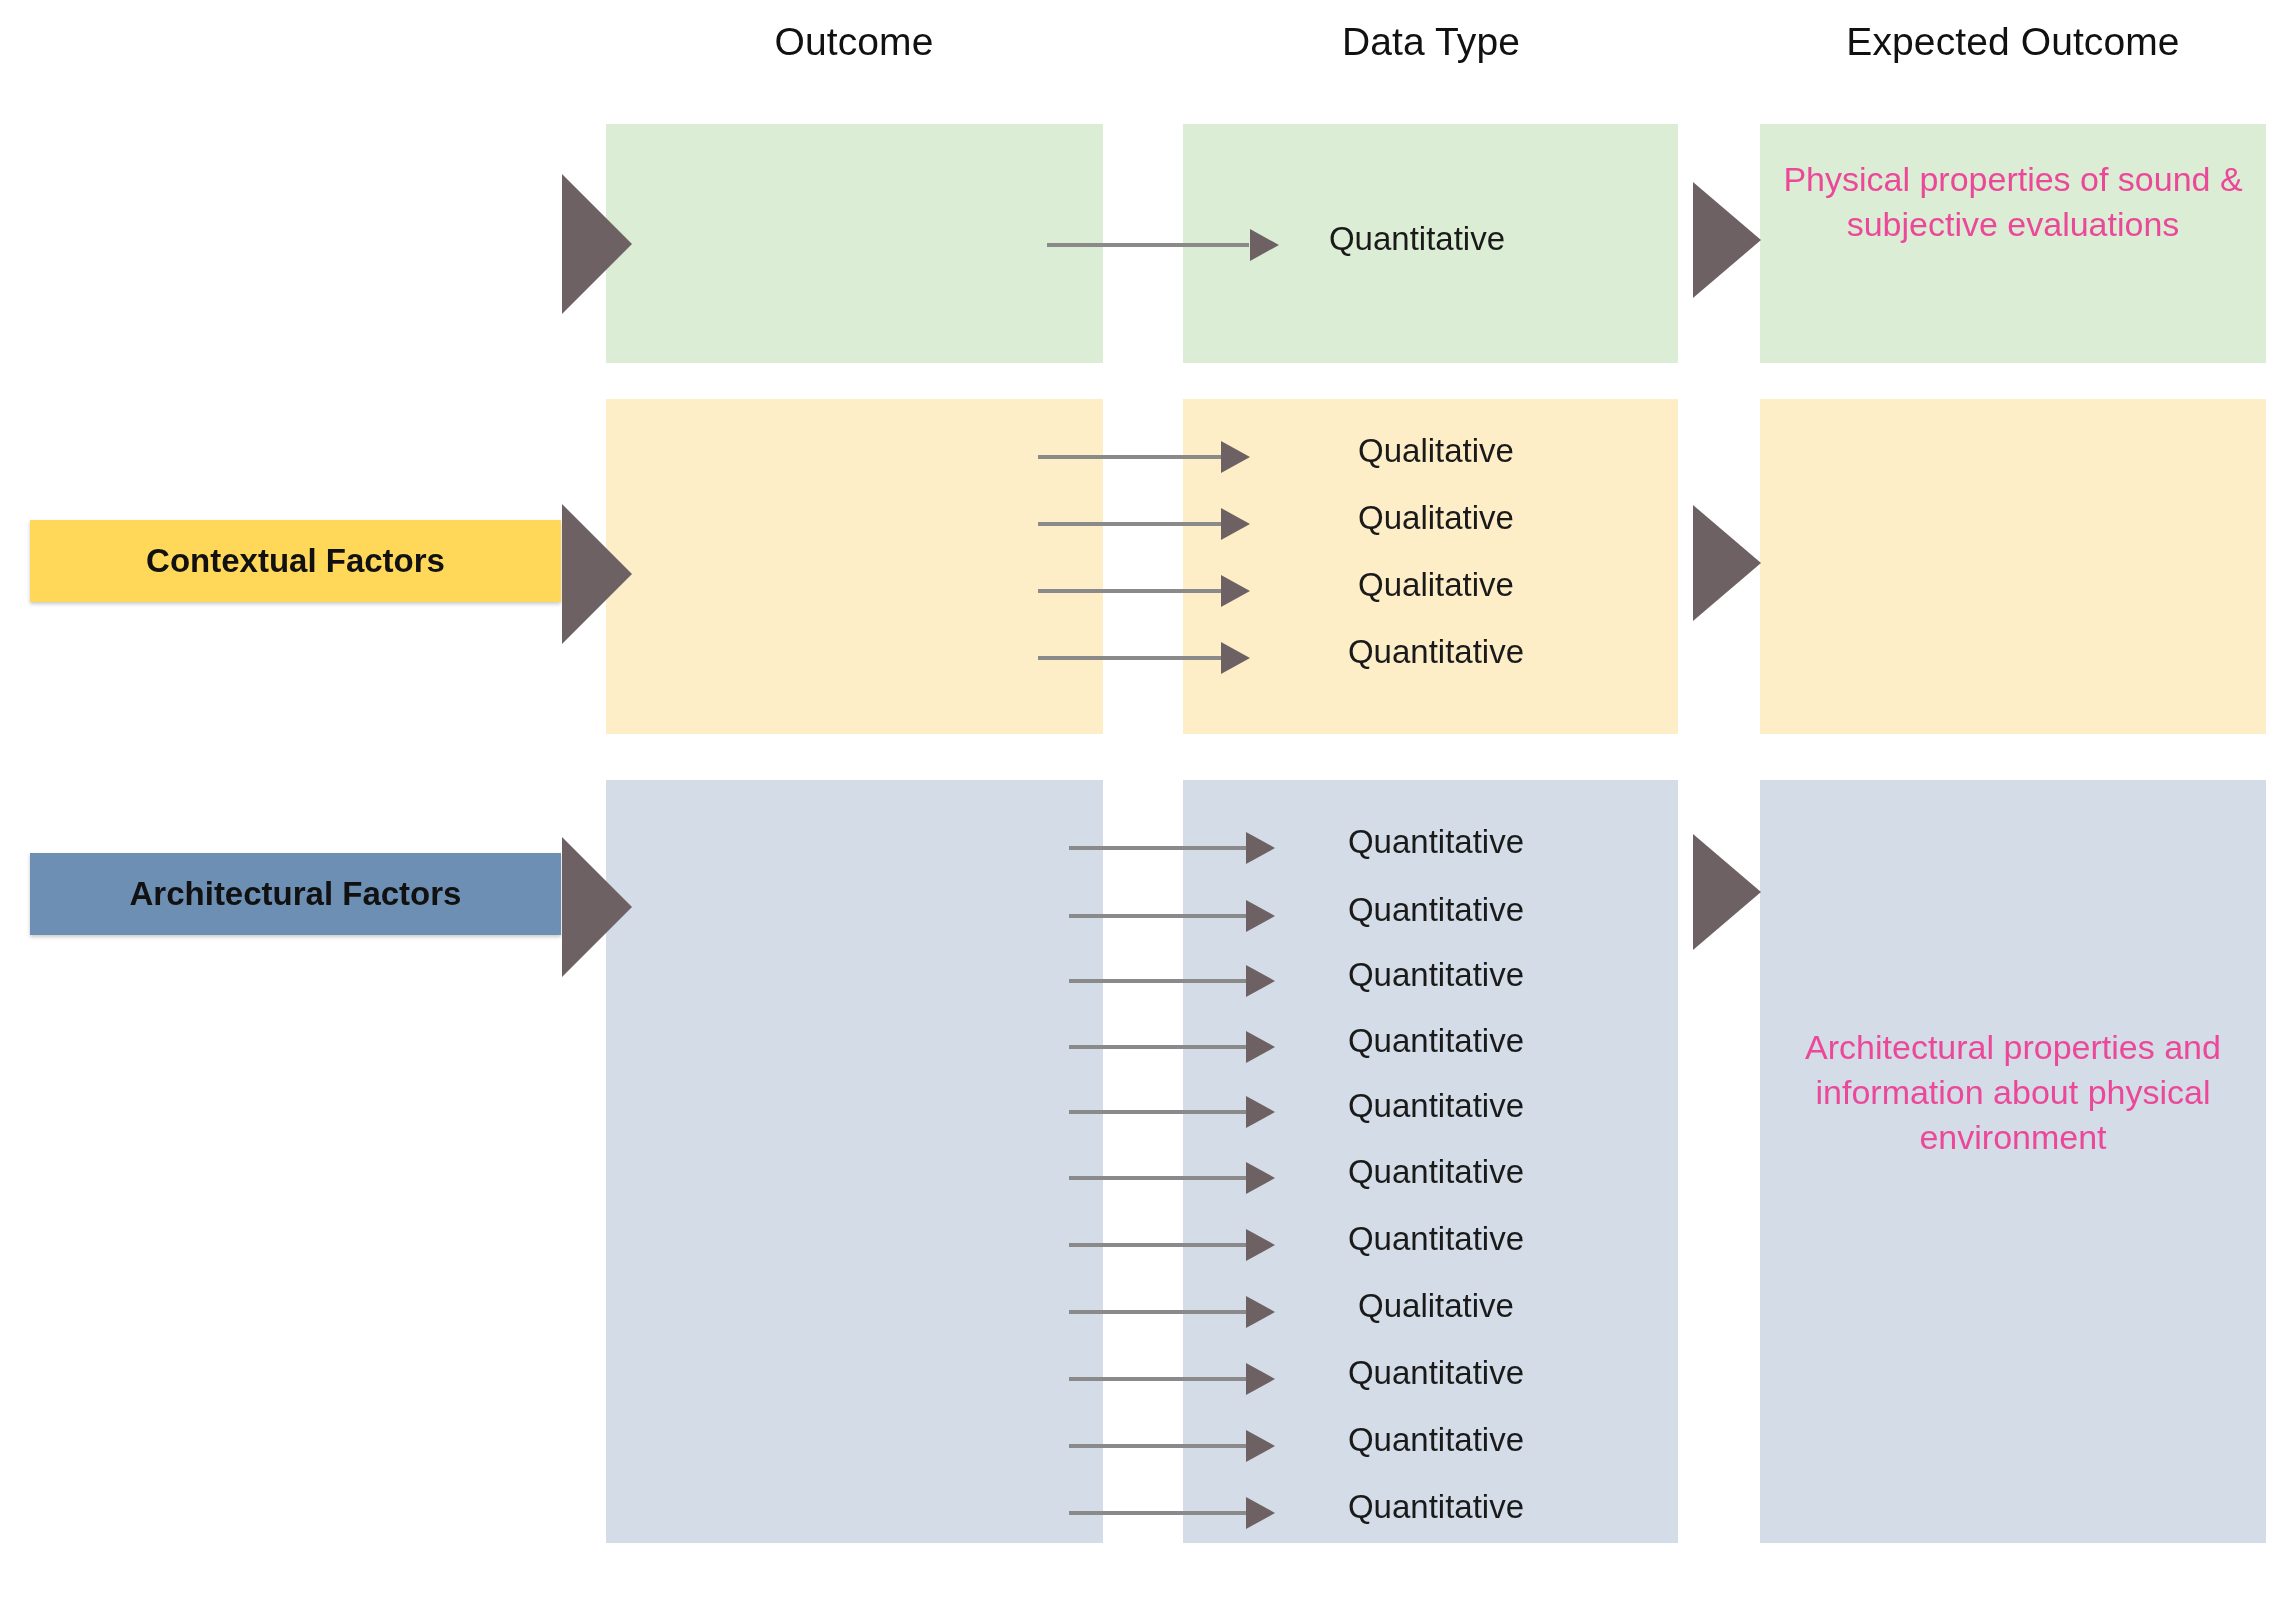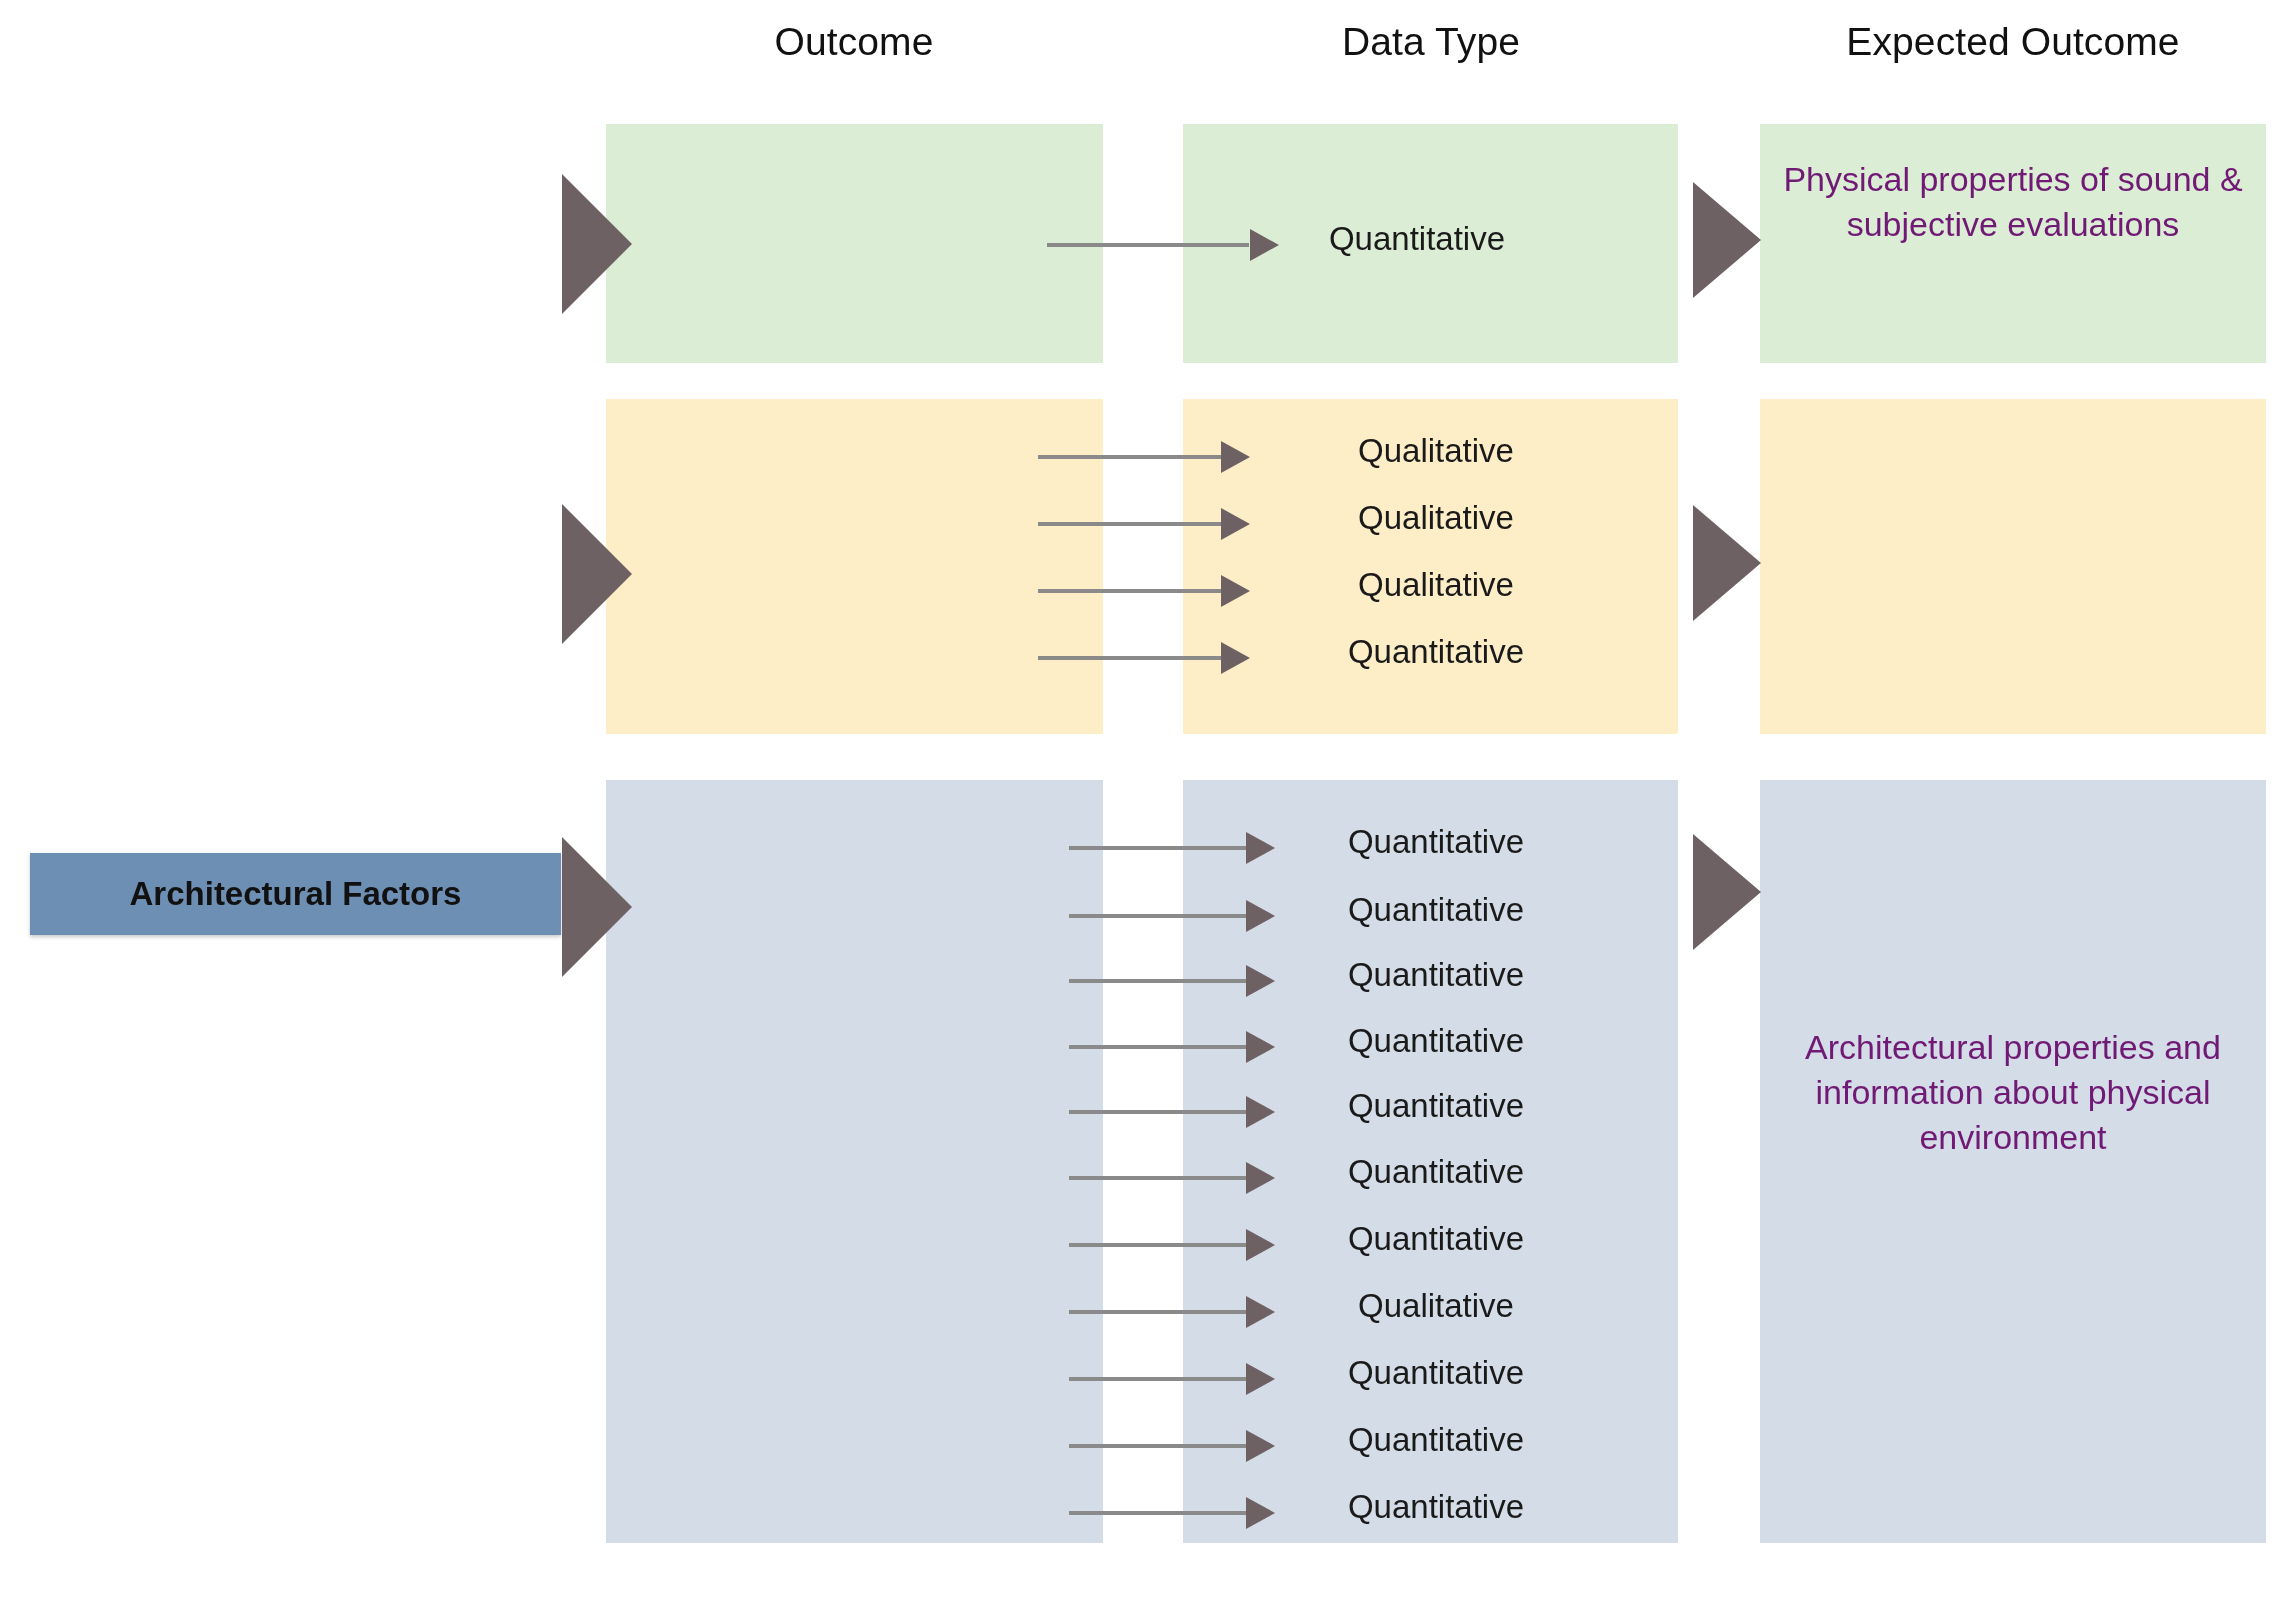--- a/index.html
+++ b/index.html
@@ -80,21 +80,21 @@
   .conn-head{
     position:absolute;width:0;height:0;top:-16.5px;
     border-top:16.5px solid transparent;
     border-bottom:16.5px solid transparent;
     border-left:29px solid #6d6163;
   }
 
   
   .outcome-text{
     position:absolute;text-align:center;font-size:34px;line-height:1.33;
-    color:#701a75;padding:0 23px;box-sizing:border-box;width:506px;left:1760px;
+    color:#ec4899;padding:0 23px;box-sizing:border-box;width:506px;left:1760px;
   }
   #otext-1{top:157px;}
   #otext-2{top:487px;}
   #otext-3{top:1025px;}
 </style>
 </head>
 <body>
 
 <div class="canvas">
 
@@ -117,20 +117,23 @@
       <div class="conn-line" style="left:1047px;width:202px"></div>
       <div class="conn-head" style="left:1250px"></div>
     </div>
     <div class="d-label" style="left:1183px">Quantitative</div>
   </div>
 
   <div class="panel method   r2 tint-yellow"></div>
   <div class="panel datatype r2 tint-yellow"></div>
   <div class="panel outcome  r2 tint-yellow"></div>
 
+  <div class="factor" id="factor-contextual">
+    <span>Contextual Factors</span>
+  </div>
   <div class="factor-tip" id="tip-contextual"></div>
 
   <div class="outcome-tip" id="otip-2"></div>
 
   <div class="mrow" style="top:457px">
 
     <div class="conn">
       <div class="conn-line" style="left:1038px;width:183px"></div>
       <div class="conn-head" style="left:1221px"></div>
     </div>

